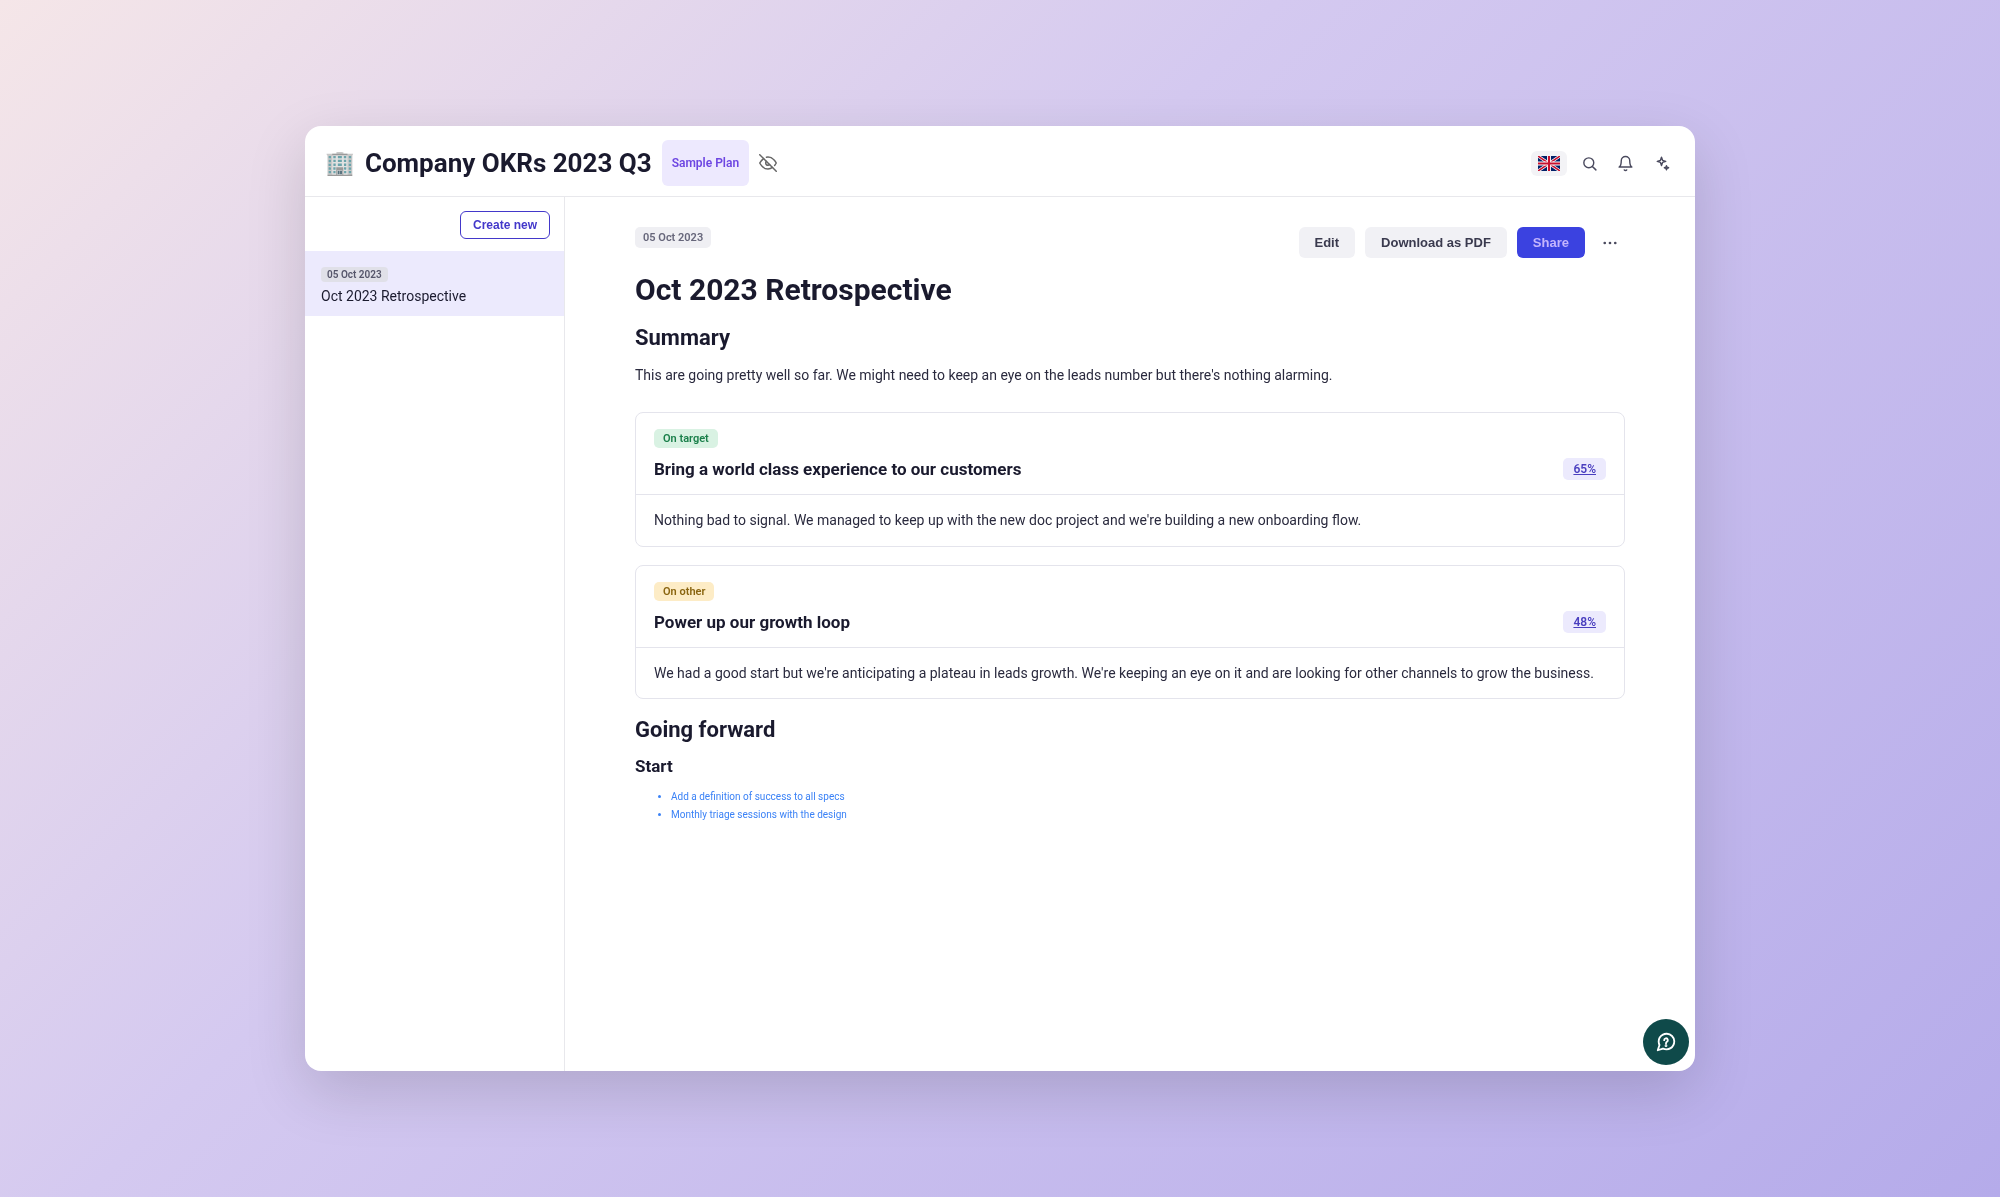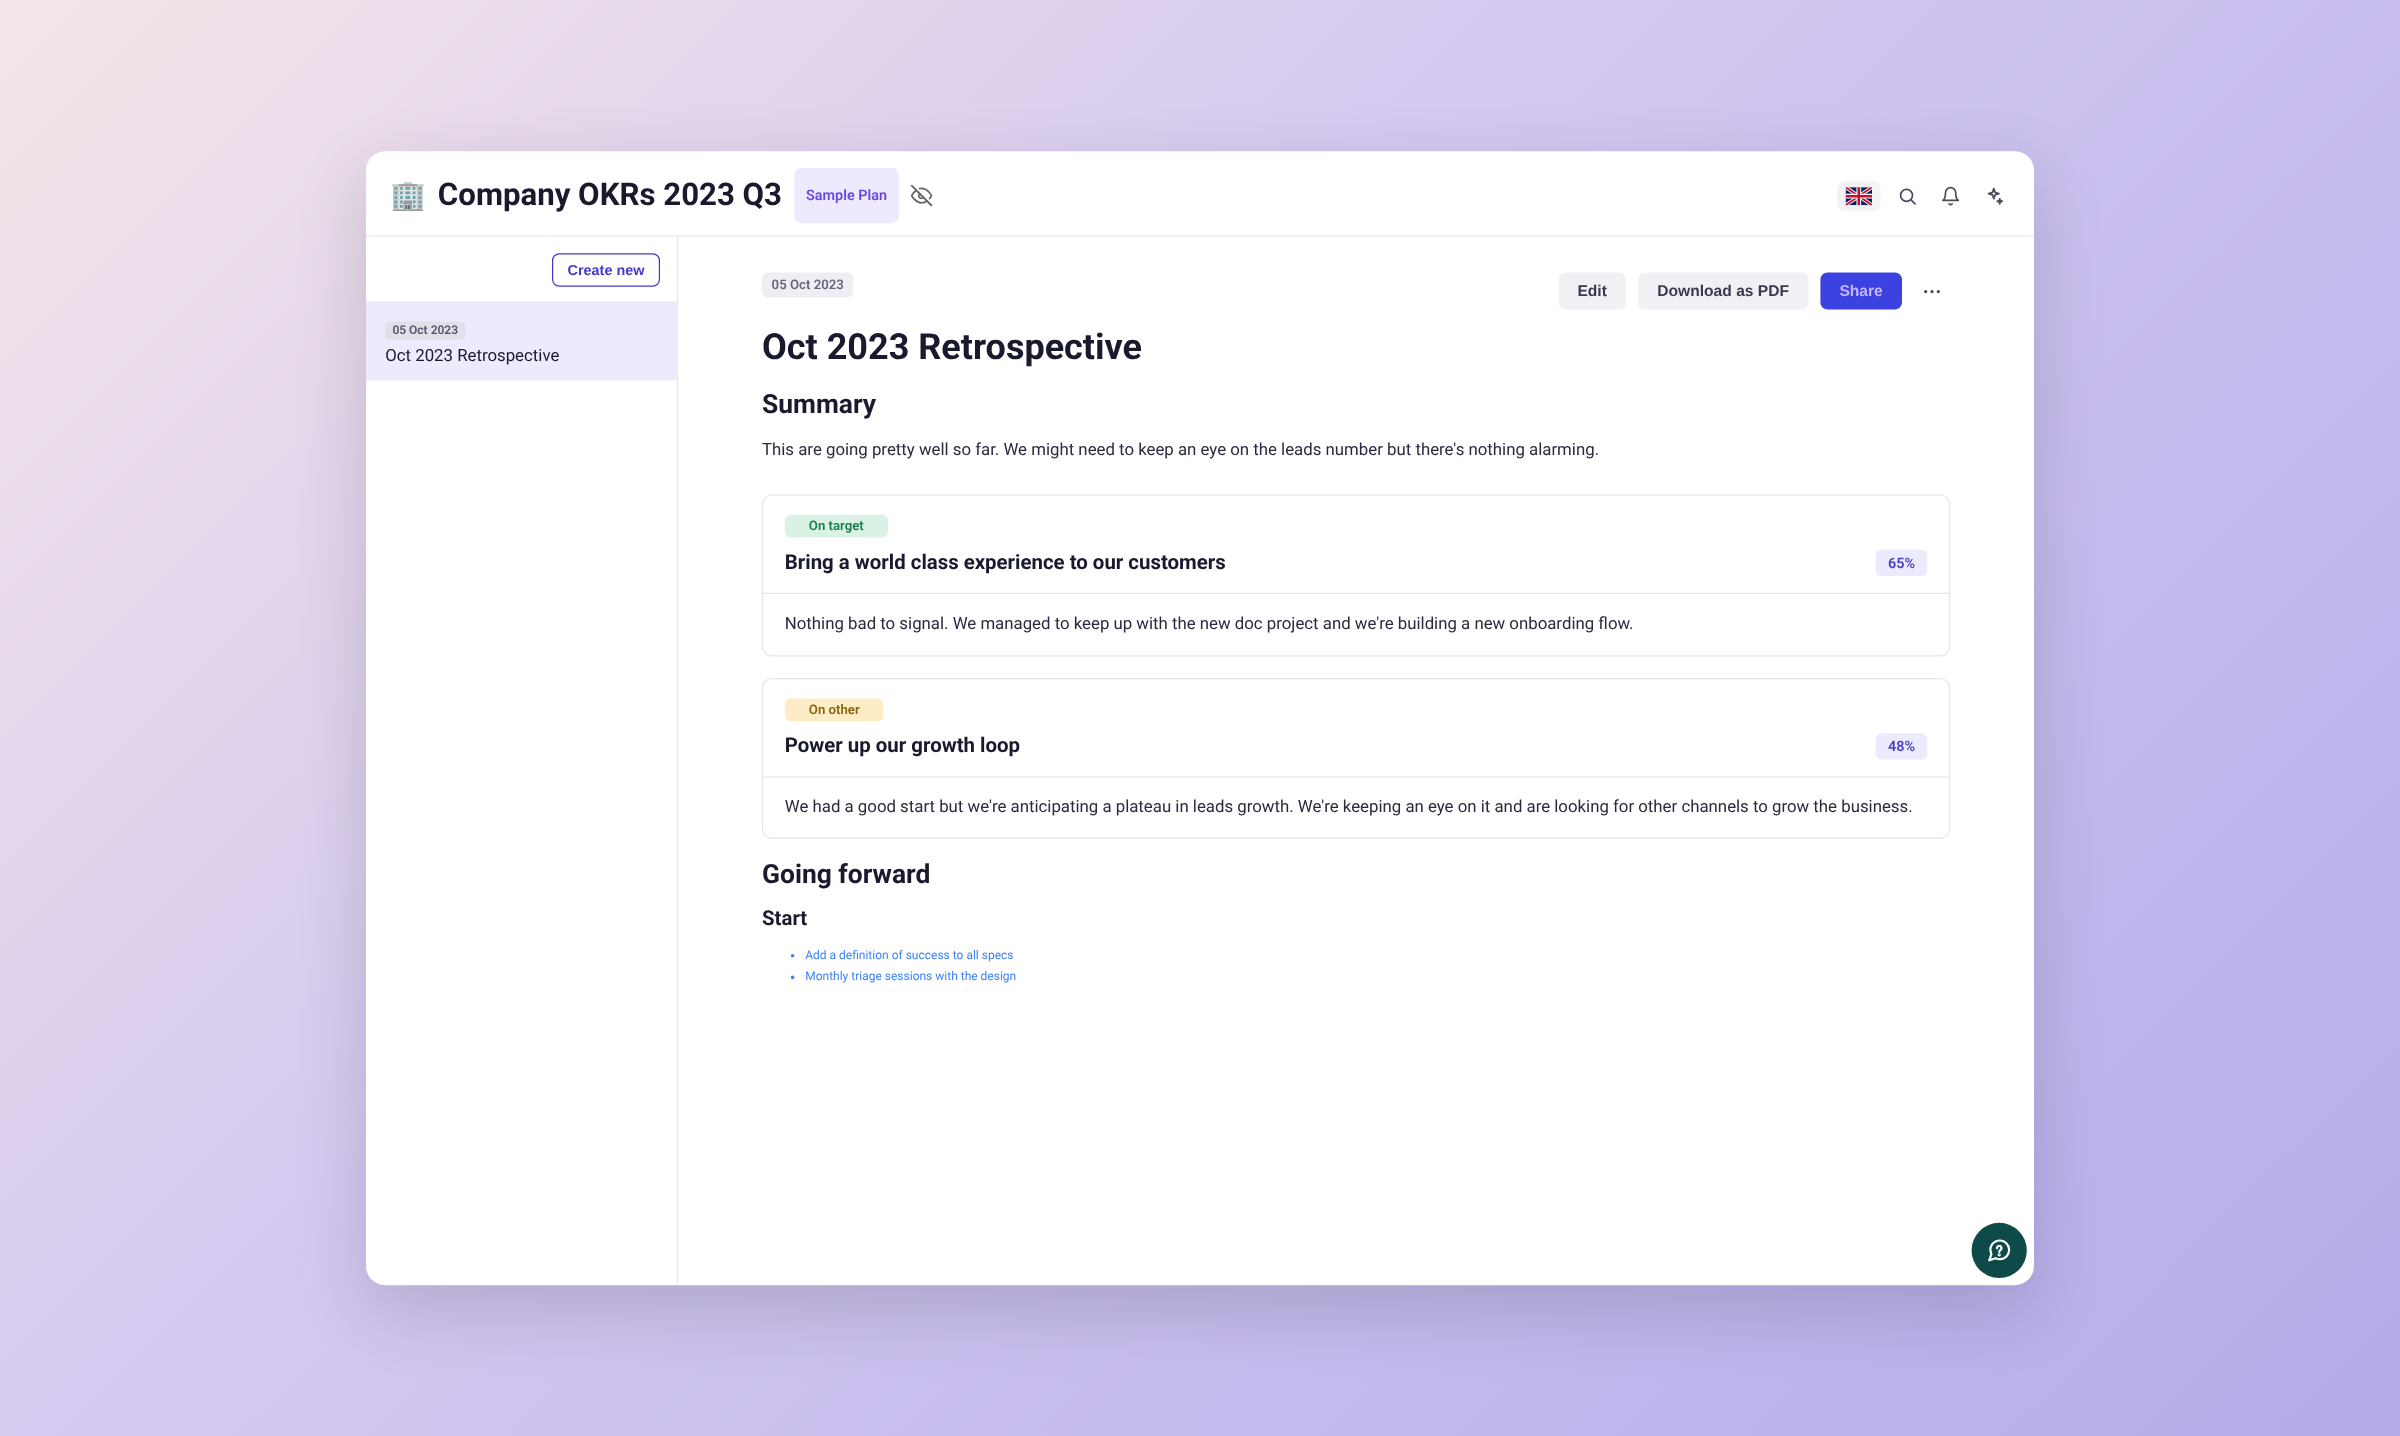--- a/index.html
+++ b/index.html
@@ -221,21 +221,21 @@
       overflow: hidden;
     }
     .card-header {
       padding: 14px 18px;
       border-bottom: 1px solid #e4e4ec;
     }
     .status-badge {
       display: inline-block;
       font-size: 11px;
       font-weight: 600;
-      padding: 3px 20px;
+      padding: 3px 9px;
       border-radius: 5px;
       margin-bottom: 10px;
     }
     .status-on-target {
       background: #d9f2e3;
       color: #1a7f4a;
     }
     .status-on-watch {
       background: #fdecc6;
       color: #8a6510;
@@ -250,20 +250,21 @@
       font-weight: 700;
       color: #1a1a2e;
     }
     .pct-badge {
       background: #eceafd;
       color: #4a3fbf;
       font-size: 12px;
       font-weight: 600;
       padding: 4px 10px;
       border-radius: 5px;
+      text-decoration: underline;
     }
     .card-body {
       padding: 14px 18px;
       font-size: 14px;
       line-height: 1.6;
       color: #2a2a3e;
     }
     .subsection-title {
       font-size: 17px;
       font-weight: 700;

